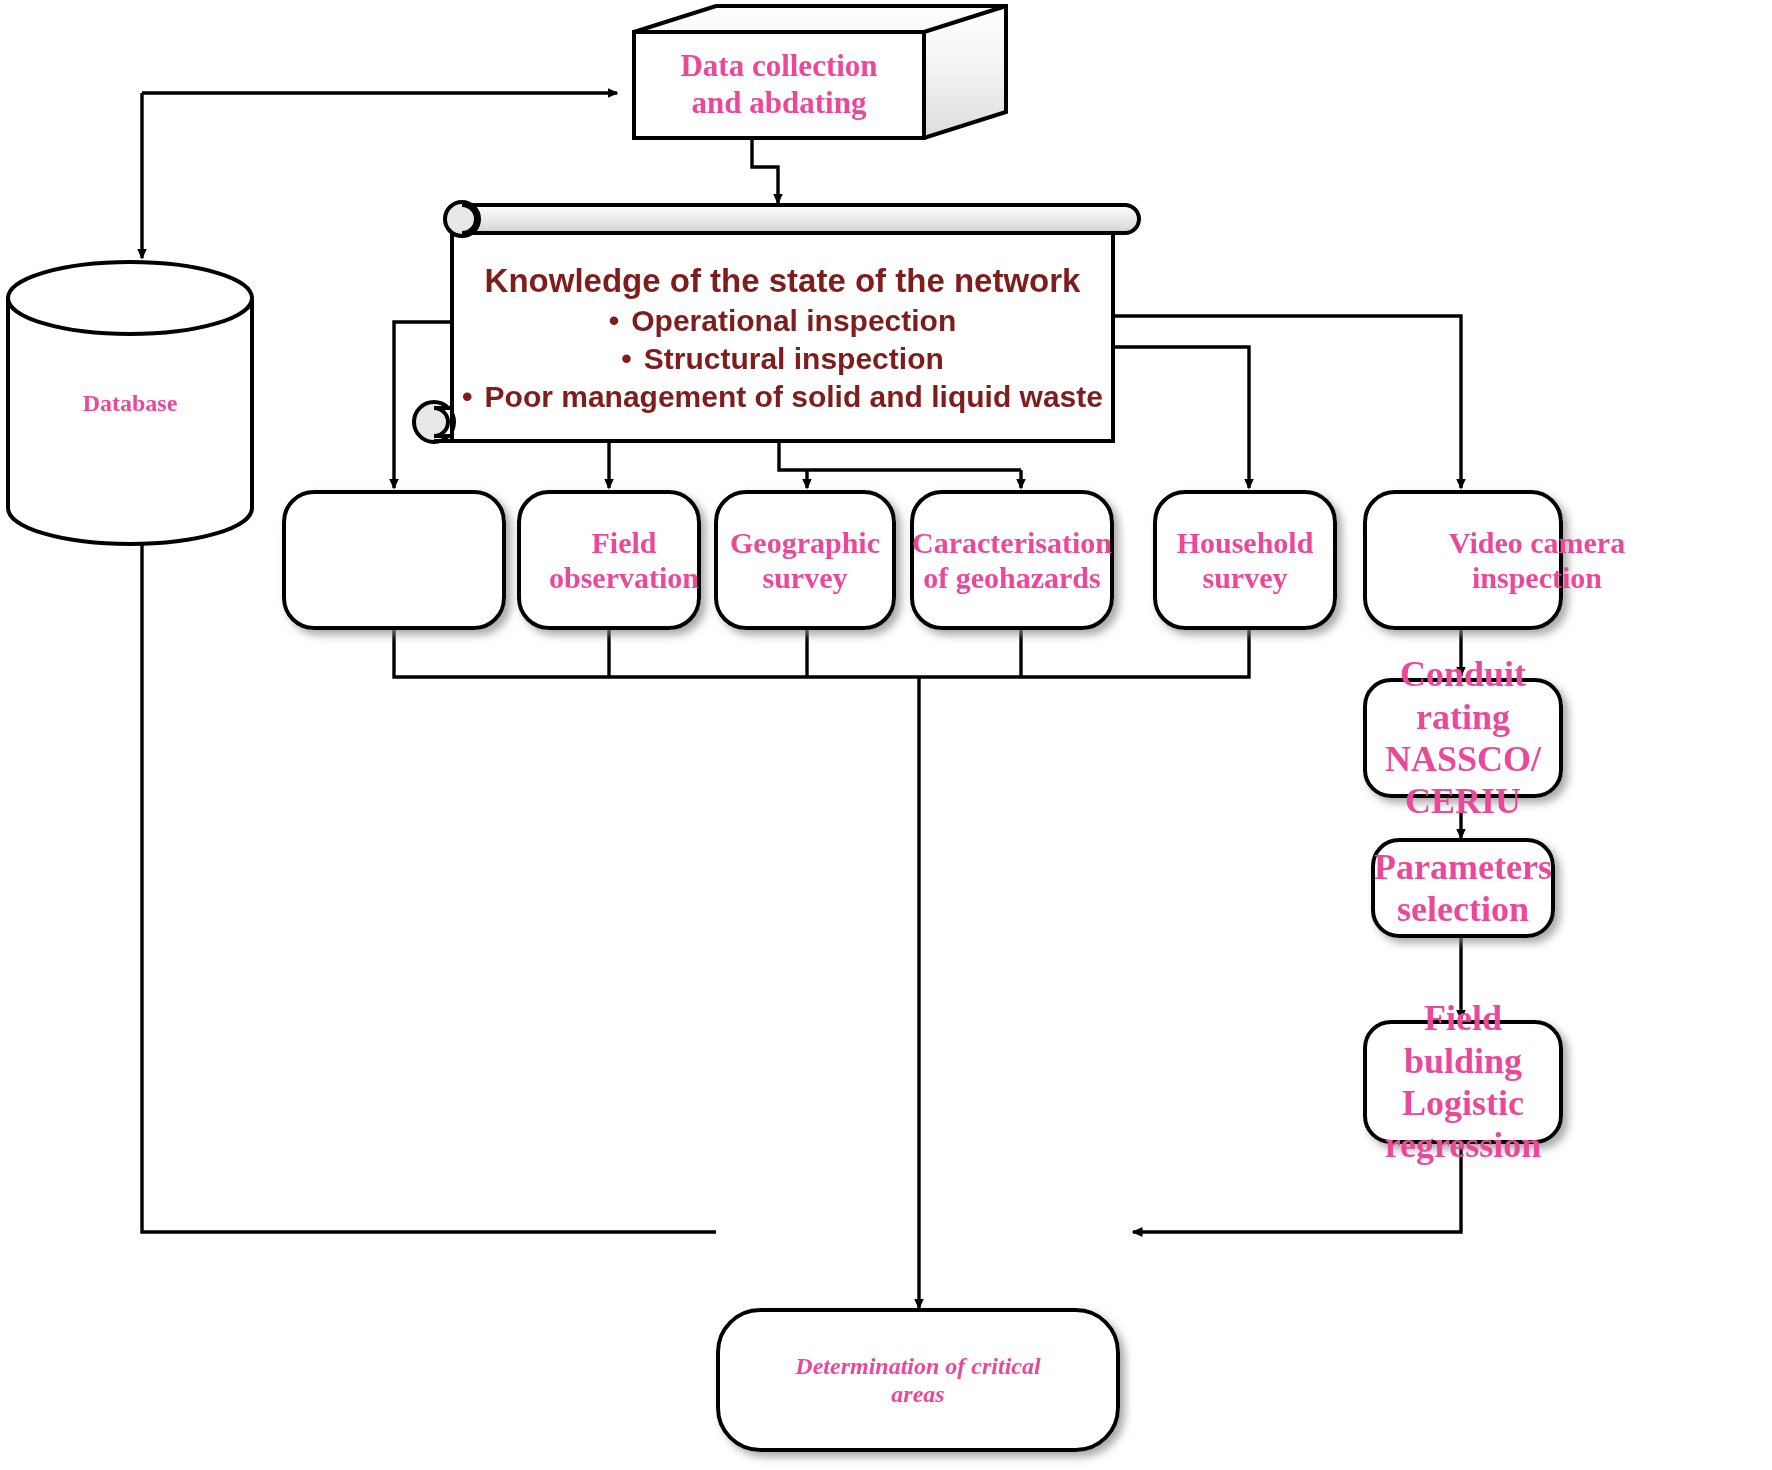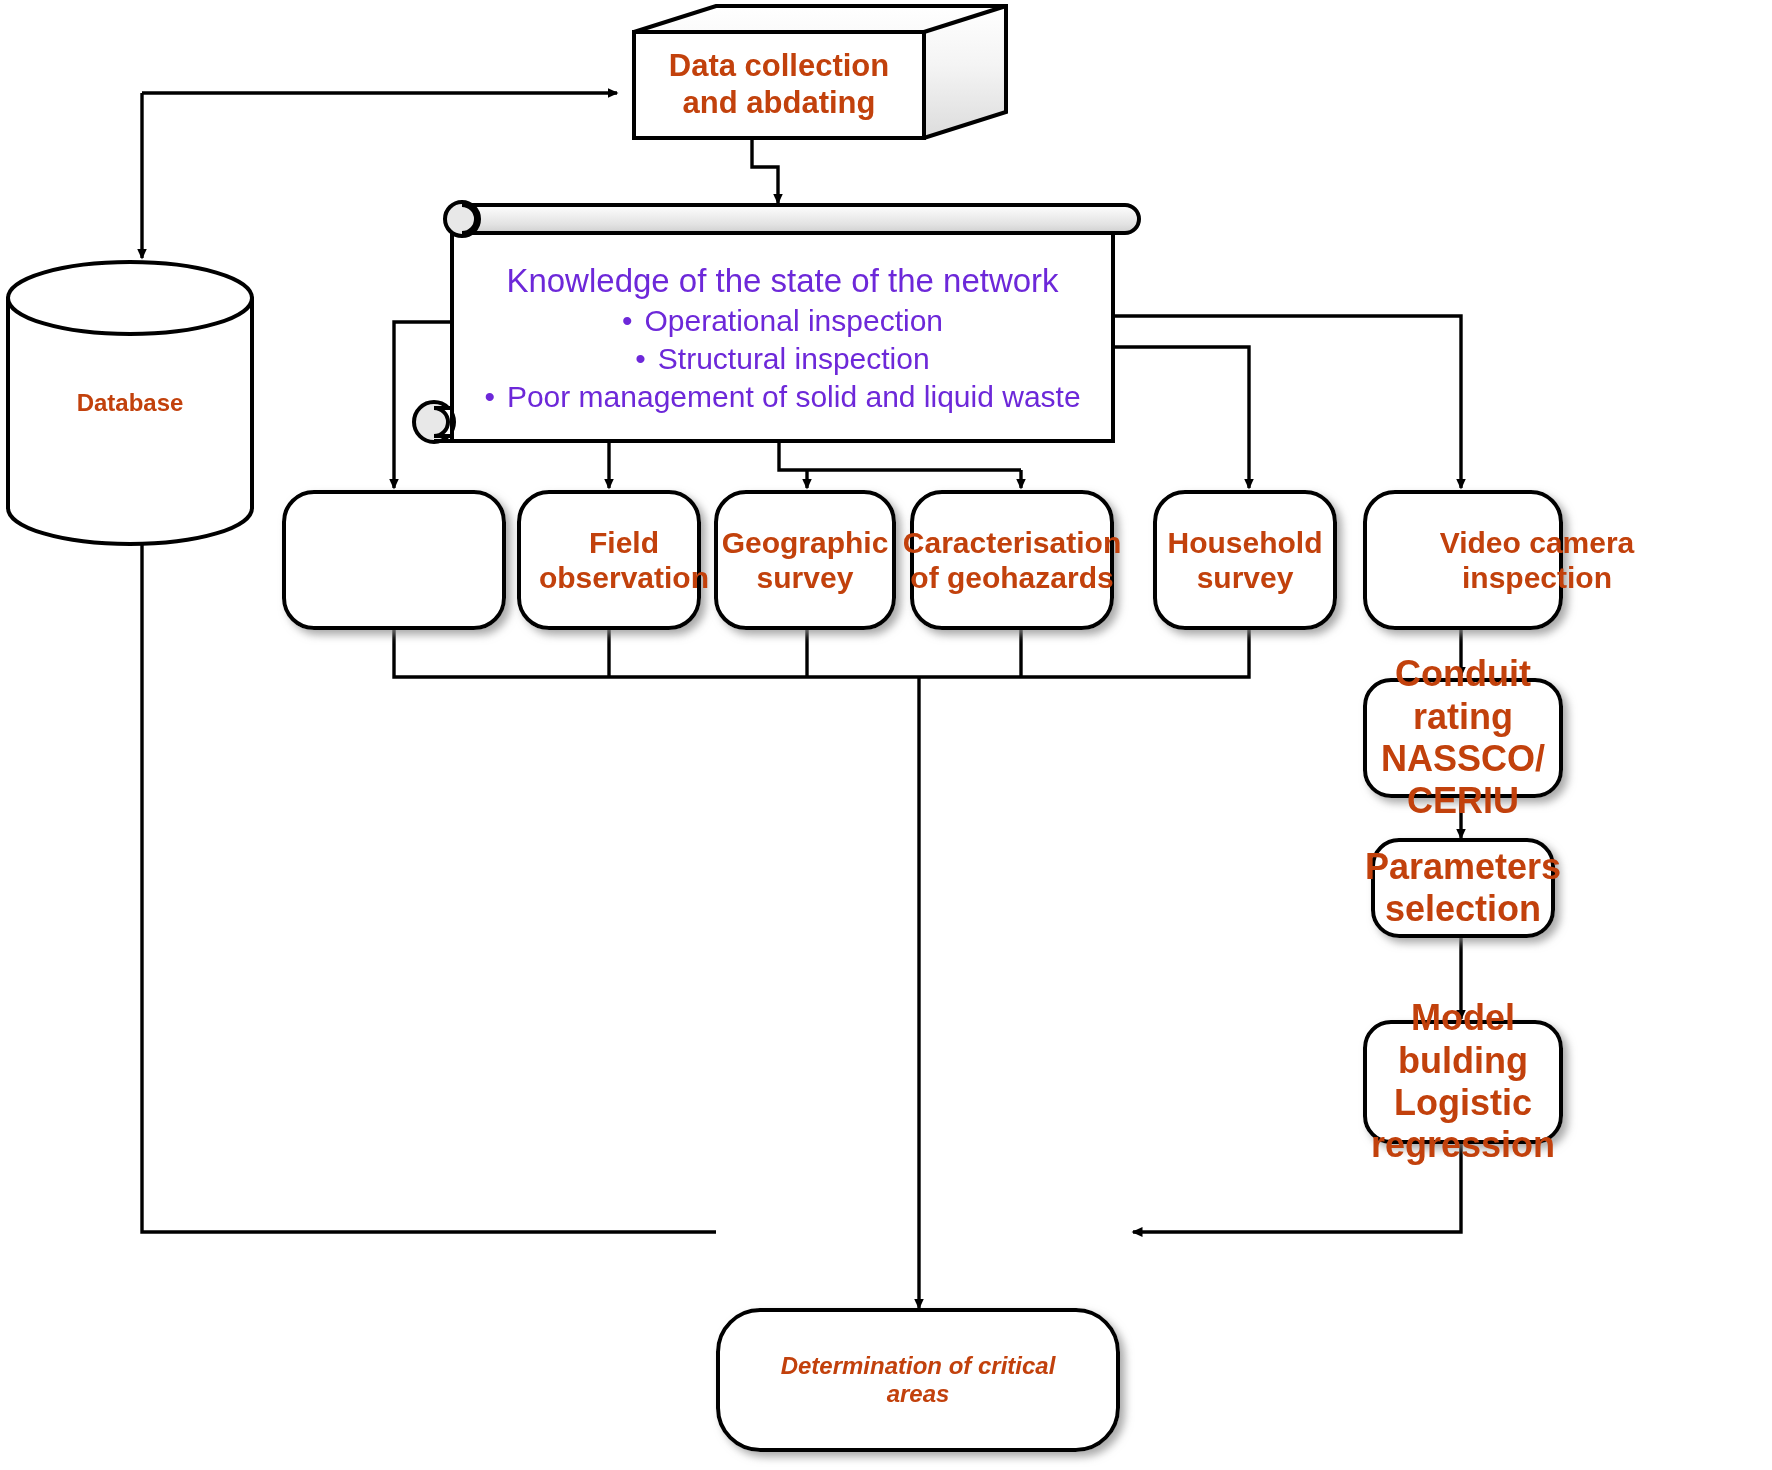--- a/index.html
+++ b/index.html
@@ -24,34 +24,35 @@
     width: 1772px;
     height: 1470px;
   }
   .node-label {
     position: absolute;
     display: flex;
     align-items: center;
     justify-content: center;
     text-align: center;
     font-weight: bold;
-    color: #c2410c;
+    color: #ec4899;
     line-height: 1.18;
     pointer-events: none;
     white-space: pre-line;
+    font-family: Liberation Serif, serif;
   }
   .lbl-28 { font-size: 36px; }
   .lbl-30 { font-size: 30px; }
   .lbl-31 { font-size: 31px; }
   .lbl-34 { font-size: 24px; }
   .italic { font-style: italic; }
   .bullet-list {
     position: absolute;
-    color: #6d28d9;
-    font-weight: normal;
+    color: #7f1d1d;
+    font-weight: bold;
     pointer-events: none;
   }
   .bullet-title {
     font-size: 33px;
     text-align: center;
     margin: 0 0 2px 0;
   }
   .bullet-row {
     font-size: 30px;
     text-align: center;
@@ -220,20 +221,20 @@
   <div class="node-label lbl-30" style="left:1439px; top:492px; width:196px; height:136px;">Video camera
 inspection</div>
 
   <div class="node-label lbl-28" style="left:1365px; top:680px; width:196px; height:116px;">Conduit rating
 NASSCO/
 CERIU</div>
 
   <div class="node-label lbl-28" style="left:1373px; top:840px; width:180px; height:96px;">Parameters
 selection</div>
 
-  <div class="node-label lbl-28" style="left:1365px; top:1022px; width:196px; height:120px;">Model bulding
+  <div class="node-label lbl-28" style="left:1365px; top:1022px; width:196px; height:120px;">Field bulding
 Logistic
 regression</div>
 
   <div class="node-label lbl-34 italic" style="left:718px; top:1310px; width:400px; height:140px;">Determination of critical
 areas</div>
 
 </div>
 
 </body></html>

